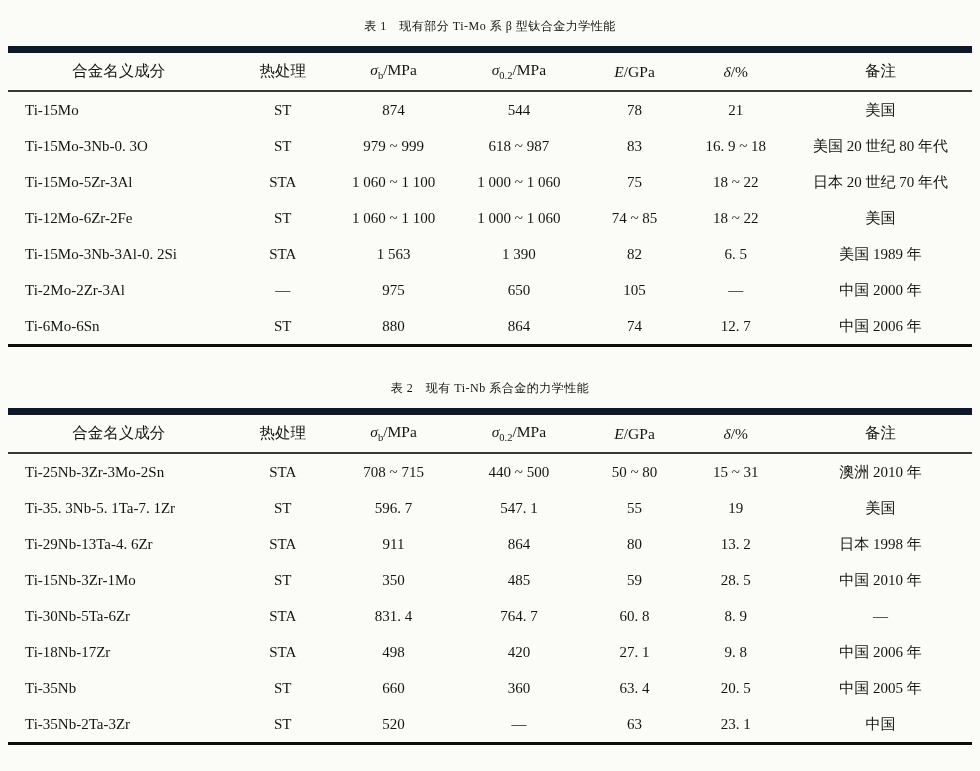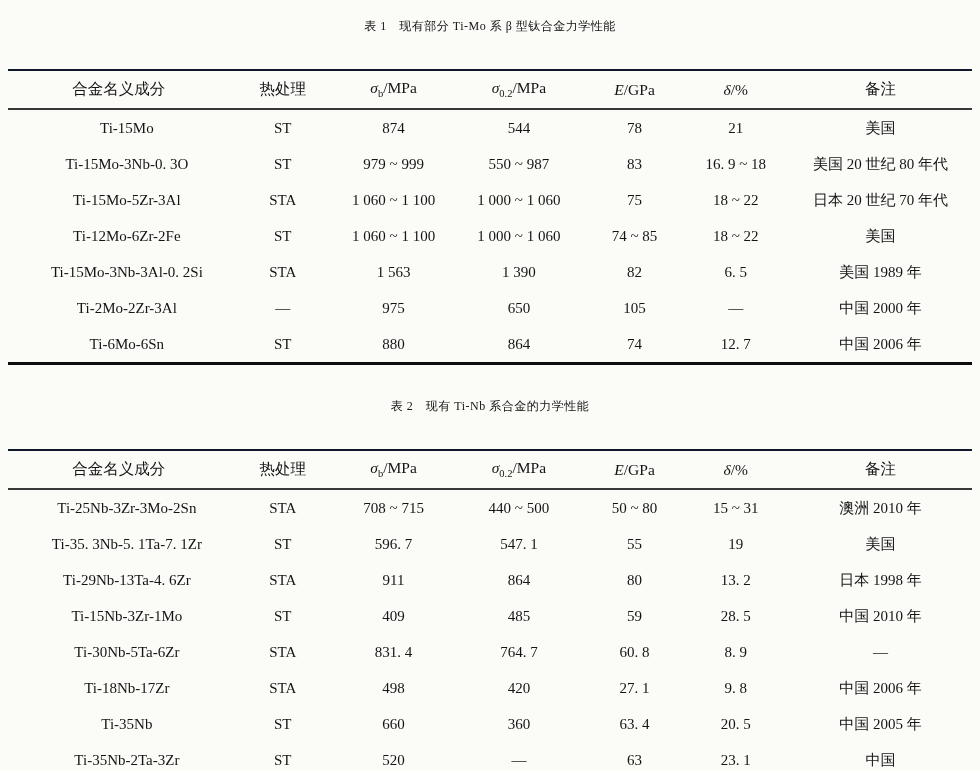--- a/index.html
+++ b/index.html
@@ -16,43 +16,42 @@
     font-weight: normal;
     font-size: 12px;
     letter-spacing: 0.5px;
     padding: 6px 0 11px 0;
     margin-top: 8px;
   }
   table.three-line {
     width: 100%;
     border-collapse: collapse;
     table-layout: fixed;
-    border-top: 2px solid #0f172a;
+    border-top: 7px solid #0f172a;
     border-bottom: 3px solid #0d0d0d;
-    margin-top: 23px;
   }
   table.three-line thead th {
     font-weight: normal;
     font-size: 15.5px;
     height: 35px;
     text-align: center;
     vertical-align: middle;
     border-bottom: 2px solid #383838;
     white-space: nowrap;
   }
   table.three-line td {
     font-size: 15px;
     height: 34px;
     text-align: center;
     vertical-align: middle;
     white-space: nowrap;
     overflow: hidden;
   }
   table.three-line td.alloy {
-    text-align: center;
+    text-align: left;
     padding-left: 17px;
   }
   thead i { font-style: italic; font-family: "Liberation Serif", "DejaVu Serif", serif; }
   thead sub { font-size: 10.5px; }
   .table-block.second { margin-top: 27px; }
 </style>
 </head>
 <body>
 
 <div class="page">
@@ -89,21 +88,21 @@
             <td>544</td>
             <td>78</td>
             <td>21</td>
             <td>美国</td>
           </tr>
 
           <tr class="data-row">
             <td class="alloy">Ti-15Mo-3Nb-0. 3O</td>
             <td>ST</td>
             <td>979 ~ 999</td>
-            <td>550 ~ 987</td>
+            <td>618 ~ 987</td>
             <td>83</td>
             <td>16. 9 ~ 18</td>
             <td>美国 20 世纪 80 年代</td>
           </tr>
 
           <tr class="data-row">
             <td class="alloy">Ti-15Mo-5Zr-3Al</td>
             <td>STA</td>
             <td>1 060 ~ 1 100</td>
             <td>1 000 ~ 1 060</td>
@@ -207,21 +206,21 @@
             <td>864</td>
             <td>80</td>
             <td>13. 2</td>
             <td>日本 1998 年</td>
           </tr>
 
 
           <tr class="data-row">
             <td class="alloy">Ti-15Nb-3Zr-1Mo</td>
             <td>ST</td>
-            <td>409</td>
+            <td>350</td>
             <td>485</td>
             <td>59</td>
             <td>28. 5</td>
             <td>中国 2010 年</td>
           </tr>
 
           <tr class="data-row">
             <td class="alloy">Ti-30Nb-5Ta-6Zr</td>
             <td>STA</td>
             <td>831. 4</td>

